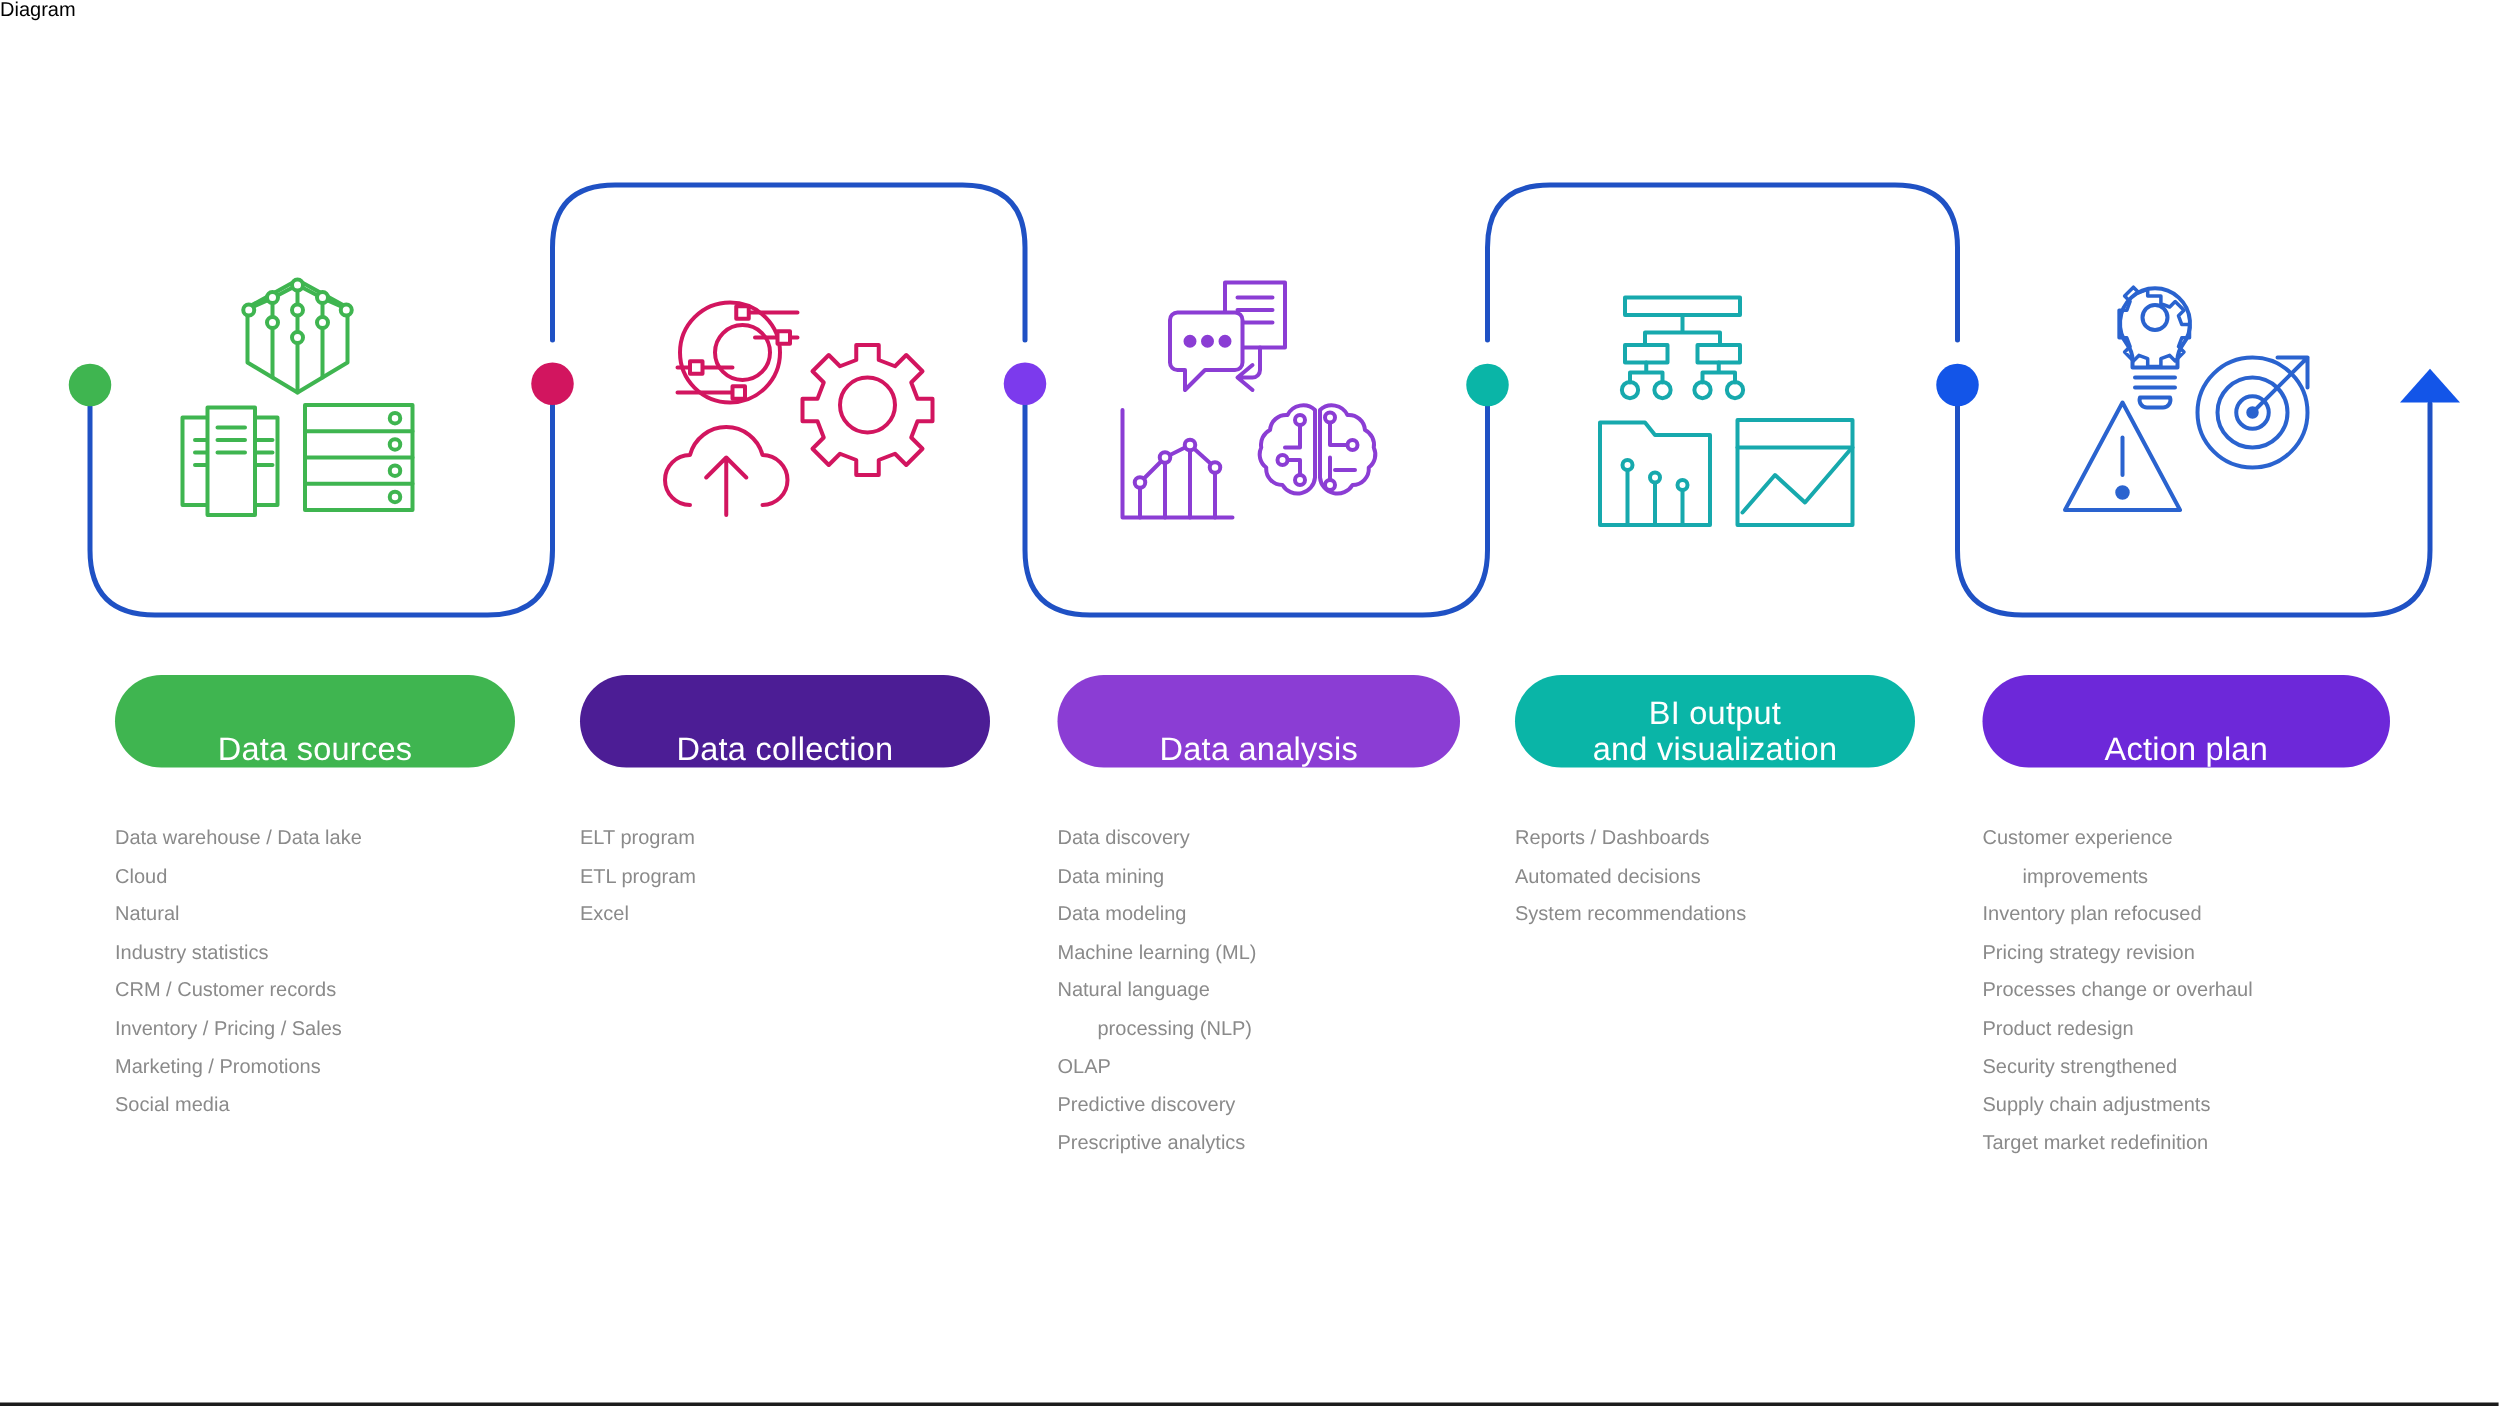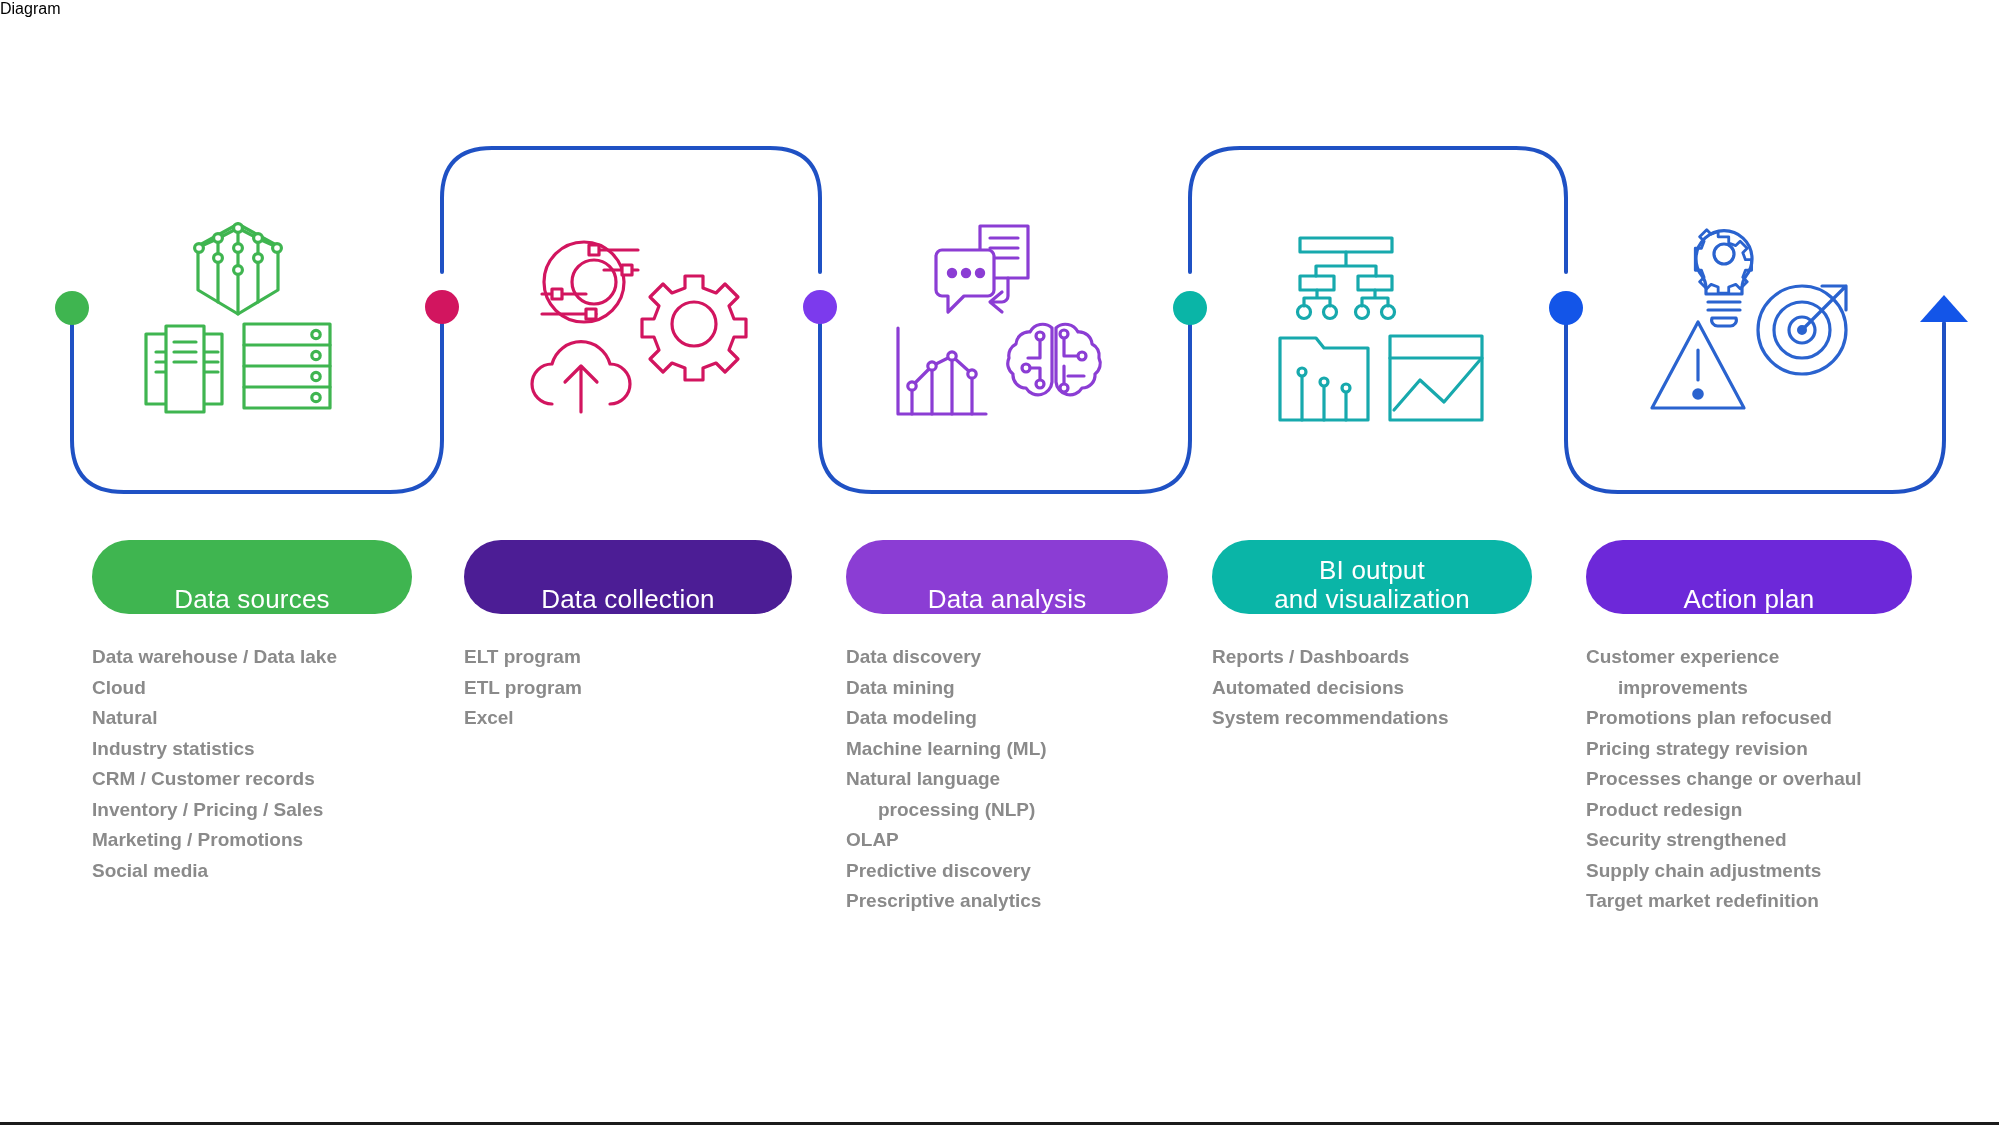--- a/index.html
+++ b/index.html
@@ -14,21 +14,21 @@
 
   
   .col{position:absolute;top:540px;}
   .pill{
     height:74px;border-radius:37px;display:flex;flex-direction:column;
     align-items:center;justify-content:flex-end;color:#ffffff;
     font-size:26px;font-weight:400;letter-spacing:.2px;line-height:1.12;
     text-align:center;box-sizing:border-box;padding:0 14px;
   }
   .pill .ln{display:block;white-space:nowrap;}
-  .list{margin-top:28px;color:#8a8a8a;font-size:19px;line-height:30.5px;white-space:nowrap;font-weight:bold;}
+  .list{margin-top:42px;color:#8a8a8a;font-size:16px;line-height:30.5px;white-space:nowrap;}
   .list .li{display:block;}
   .list .li.ind{padding-left:32px;}
 
   
   .icons{position:absolute;}
   .icons svg{display:block;overflow:visible;}
 </style>
 </head>
 <body>
 
@@ -258,21 +258,21 @@
     </div>
   </div>
 
   <div class="col" style="left:1586px;width:326px;">
     <div class="pill" style="width: 326px; background: #6d28d9;">
       <span class="ln">Action plan</span>
     </div>
     <div class="list">
       <span class="li">Customer experience</span>
       <span class="li ind">improvements</span>
-      <span class="li">Promotions plan refocused</span>
+      <span class="li">Inventory plan refocused</span>
       <span class="li">Pricing strategy revision</span>
       <span class="li">Processes change or overhaul</span>
       <span class="li">Product redesign</span>
       <span class="li">Security strengthened</span>
       <span class="li">Supply chain adjustments</span>
       <span class="li">Target market redefinition</span>
     </div>
   </div>
 
   <div class="bottom-rule"></div>

